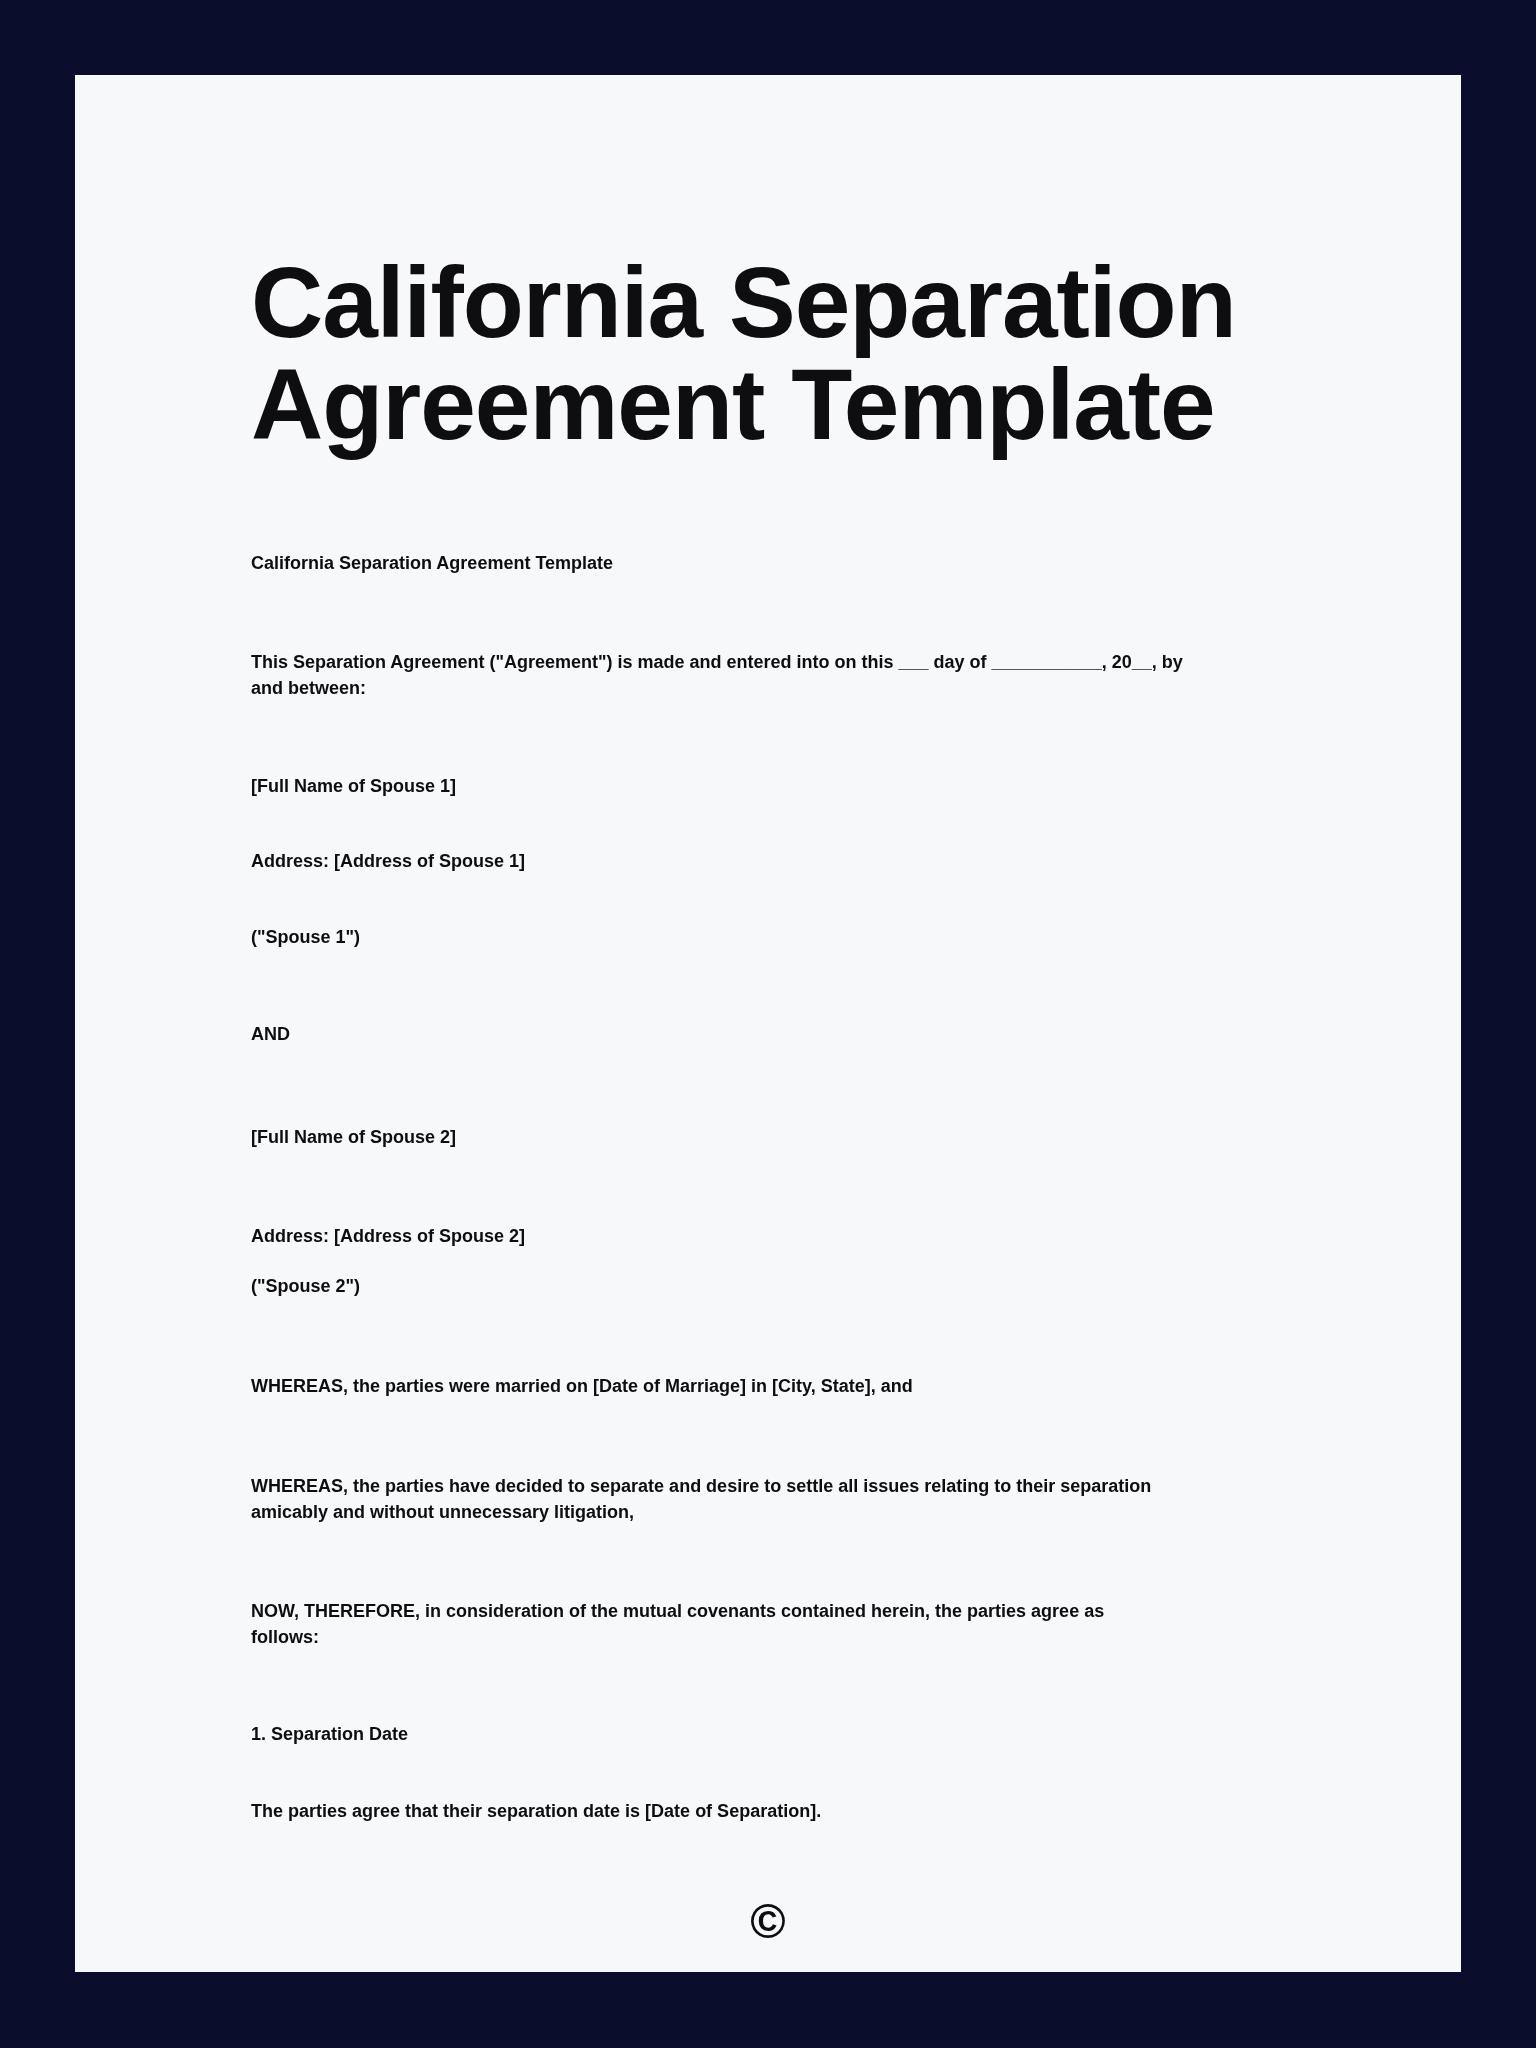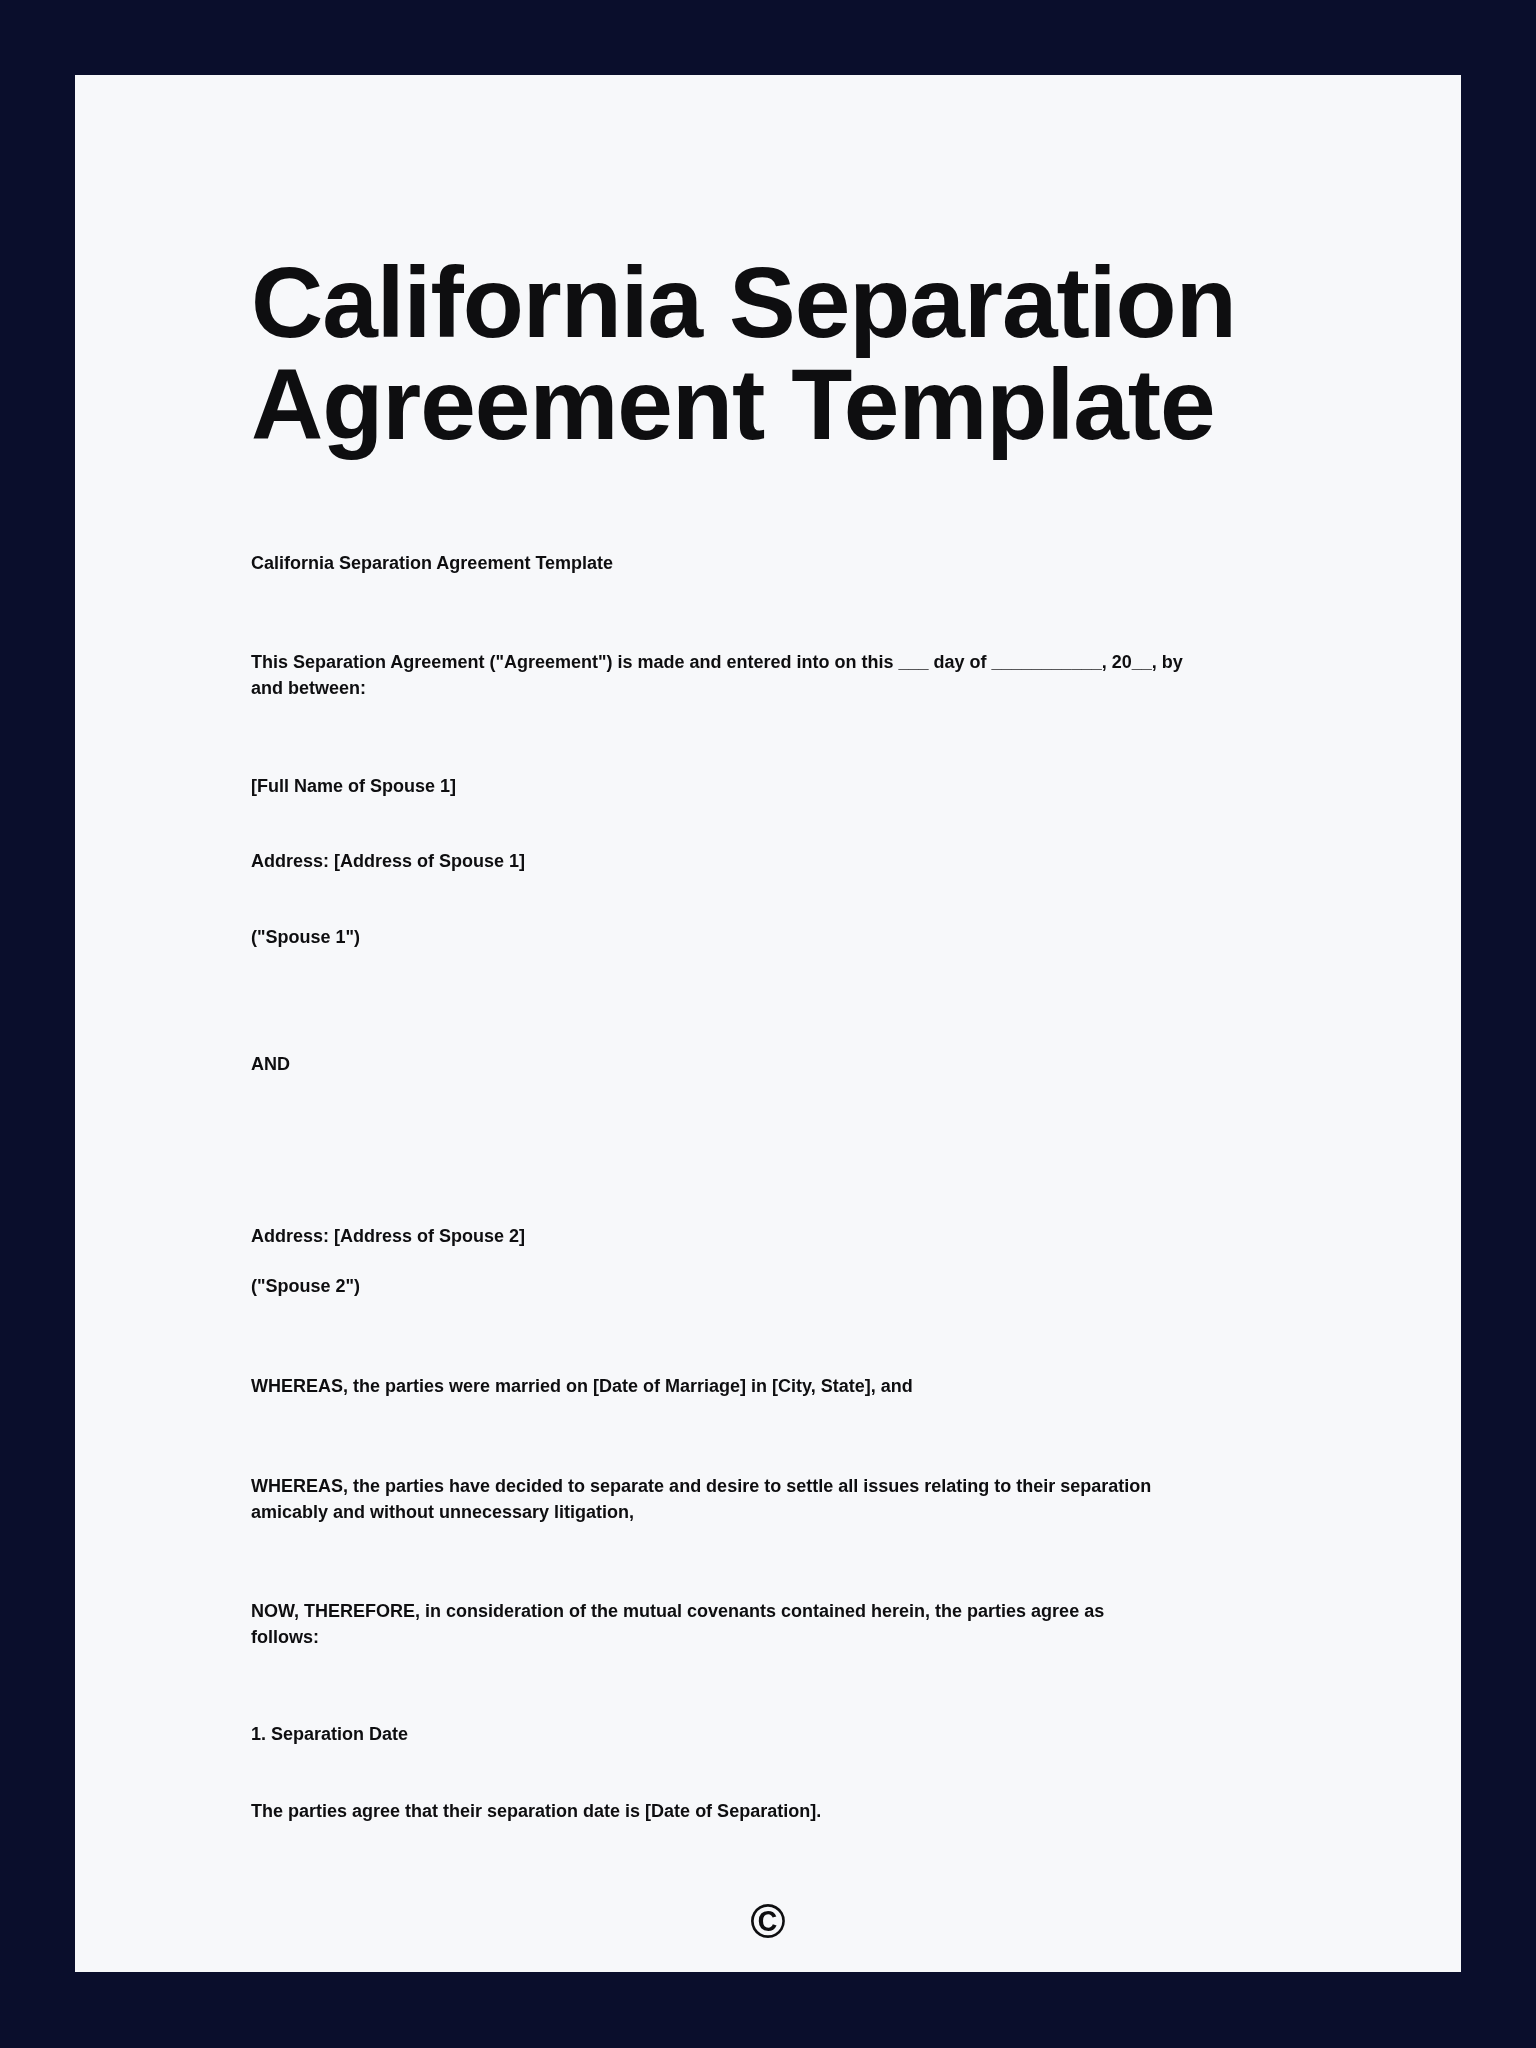--- a/index.html
+++ b/index.html
@@ -59,22 +59,23 @@
 
   <div class="block" style="top:574px">This Separation Agreement ("Agreement") is made and entered into on this ___ day of ___________, 20__, by
 and between:</div>
 
   <div class="block" style="top:698px">[Full Name of Spouse 1]</div>
 
   <div class="block" style="top:773px">Address: [Address of Spouse 1]</div>
 
   <div class="block" style="top:849px">("Spouse 1")</div>
 
-  <div class="block" style="top:976px">AND</div>
+  <div class="block" style="top:946px">AND</div>
 
+  <div class="block" style="top:1049px">[Full Name of Spouse 2]</div>
 
   <div class="block" style="top:1148px">Address: [Address of Spouse 2]</div>
 
   <div class="block" style="top:1198px">("Spouse 2")</div>
 
   <div class="block" style="top:1398px">WHEREAS, the parties have decided to separate and desire to settle all issues relating to their separation
 amicably and without unnecessary litigation,</div>
 
   <div class="block" style="top:1298px">WHEREAS, the parties were married on [Date of Marriage] in [City, State], and</div>
 

